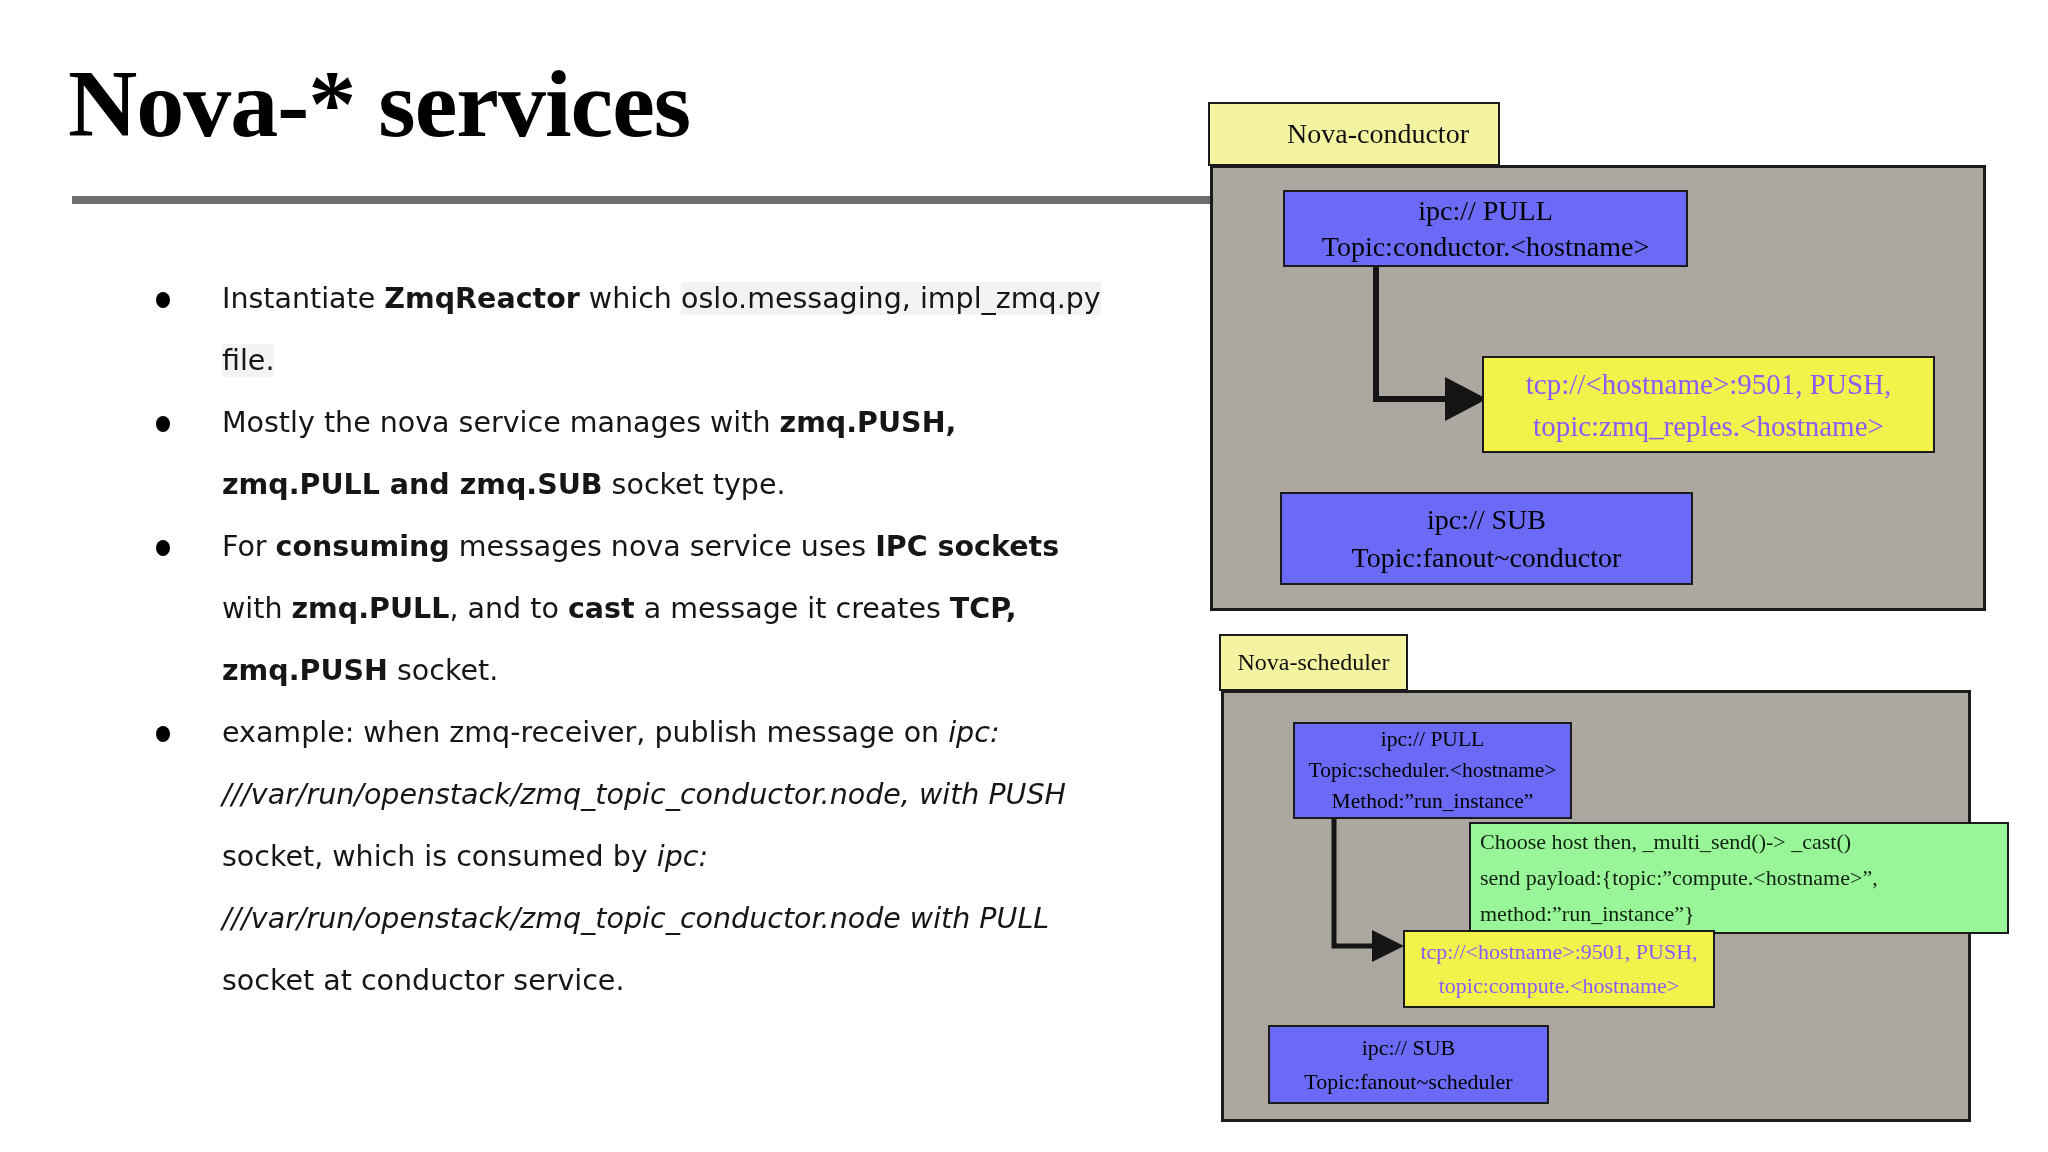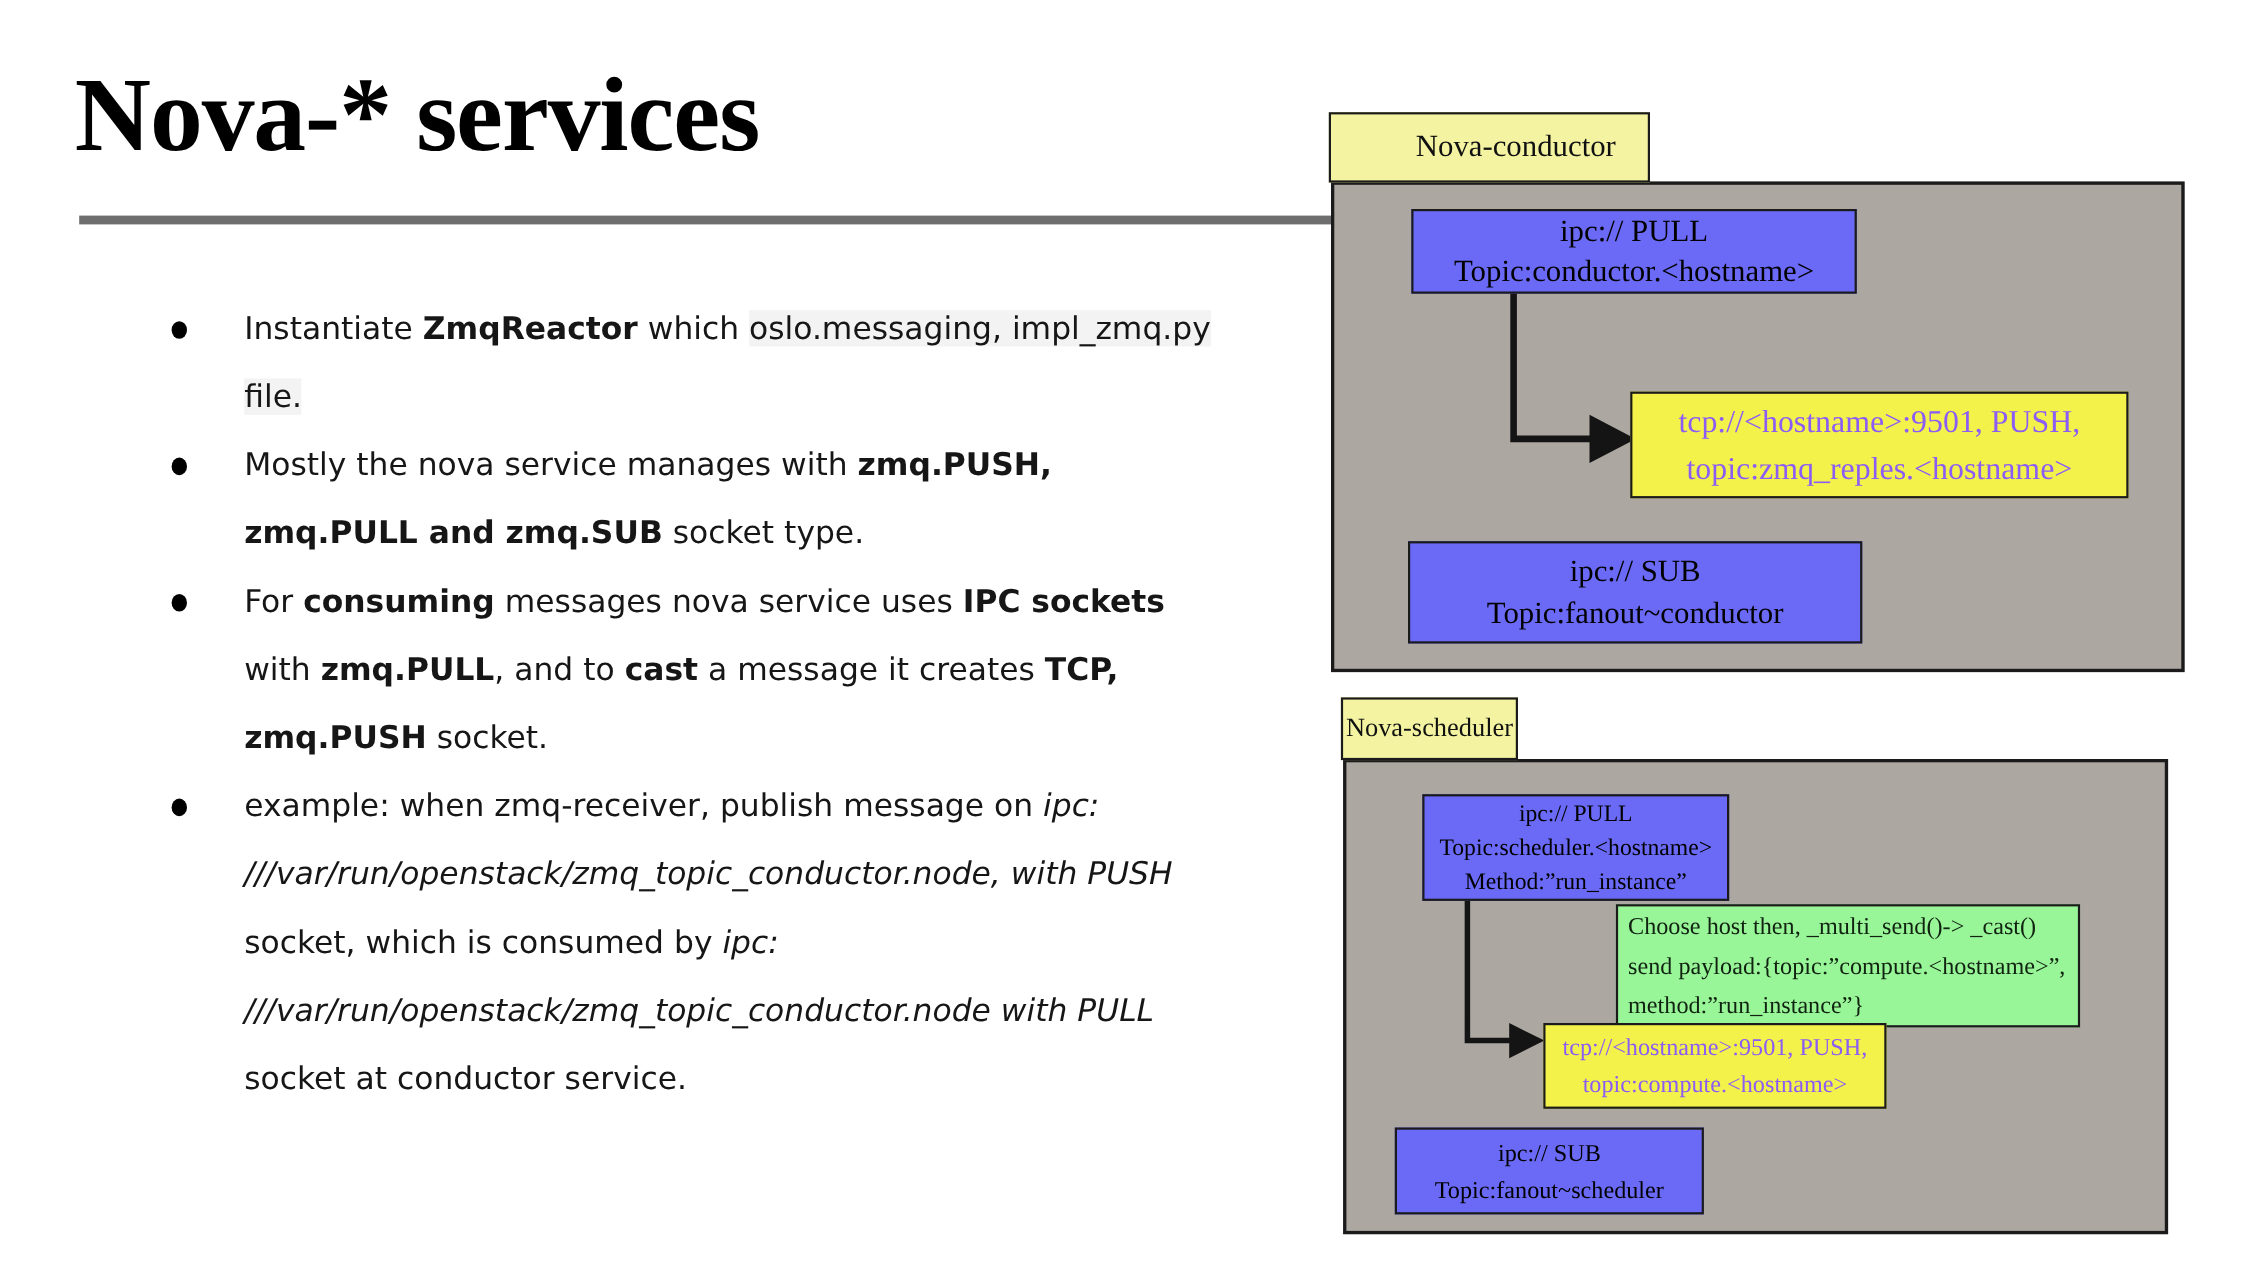--- a/index.html
+++ b/index.html
@@ -31,24 +31,24 @@
   .arrow-layer{position:absolute;left:0;top:0;width:2048px;height:1152px;z-index:1;pointer-events:none;}
 
   
   .cond-tab{left:1208px;top:102px;width:292px;height:64px;font-size:28px;padding-left:48px;}
   .cond-container{left:1210px;top:165px;width:776px;height:446px;}
   .cond-pull{left:1283px;top:190px;width:405px;height:77px;font-size:28px;line-height:36px;}
   .cond-push{left:1482px;top:356px;width:453px;height:97px;font-size:29px;line-height:42px;}
   .cond-sub{left:1280px;top:492px;width:413px;height:93px;font-size:28px;line-height:38px;}
 
   
-  .sched-tab{left:1219px;top:634px;width:161px;height:57px;font-size:24px;}
+  .sched-tab{left:1219px;top:634px;width:189px;height:57px;font-size:24px;}
   .sched-container{left:1221px;top:690px;width:750px;height:432px;}
   .sched-pull{left:1293px;top:722px;width:279px;height:97px;font-size:21.5px;line-height:31px;}
-  .sched-note{left:1469px;top:822px;width:422px;height:112px;font-size:22px;line-height:36px;}
+  .sched-note{left:1469px;top:822px;width:540px;height:112px;font-size:22px;line-height:36px;}
   .sched-push{left:1403px;top:930px;width:312px;height:78px;font-size:22px;line-height:34px;}
   .sched-sub{left:1268px;top:1025px;width:281px;height:79px;font-size:22px;line-height:34px;}
 </style>
 </head>
 <body>
 
 <div class="slide">
 
   <div class="title">Nova-* services</div>
   <div class="title-rule"></div>

